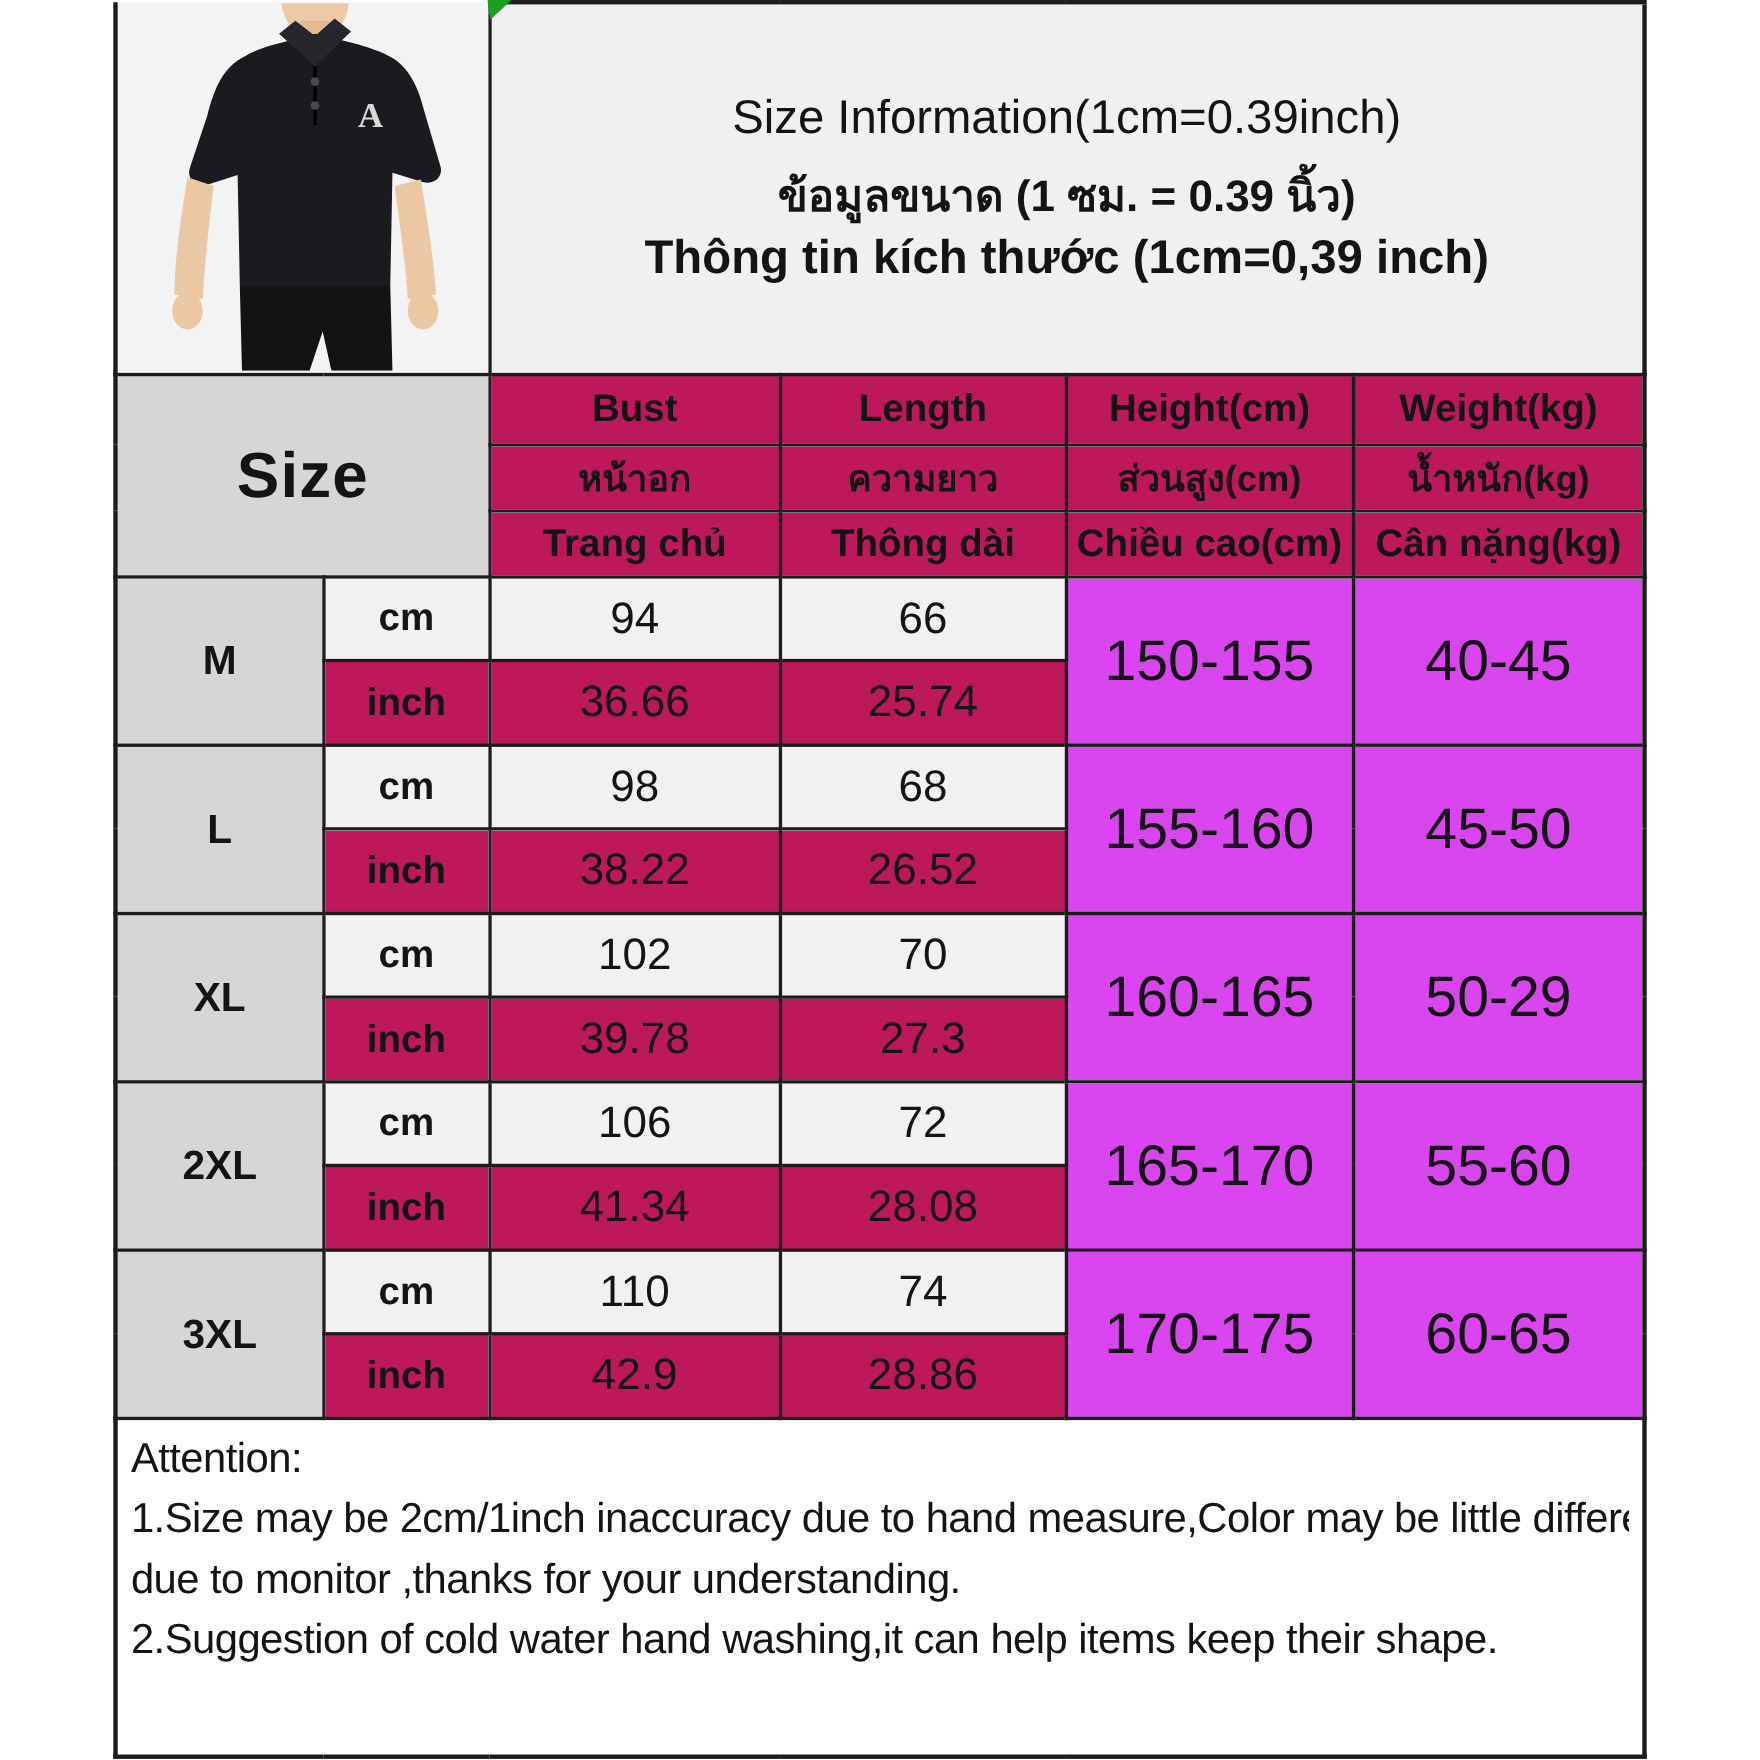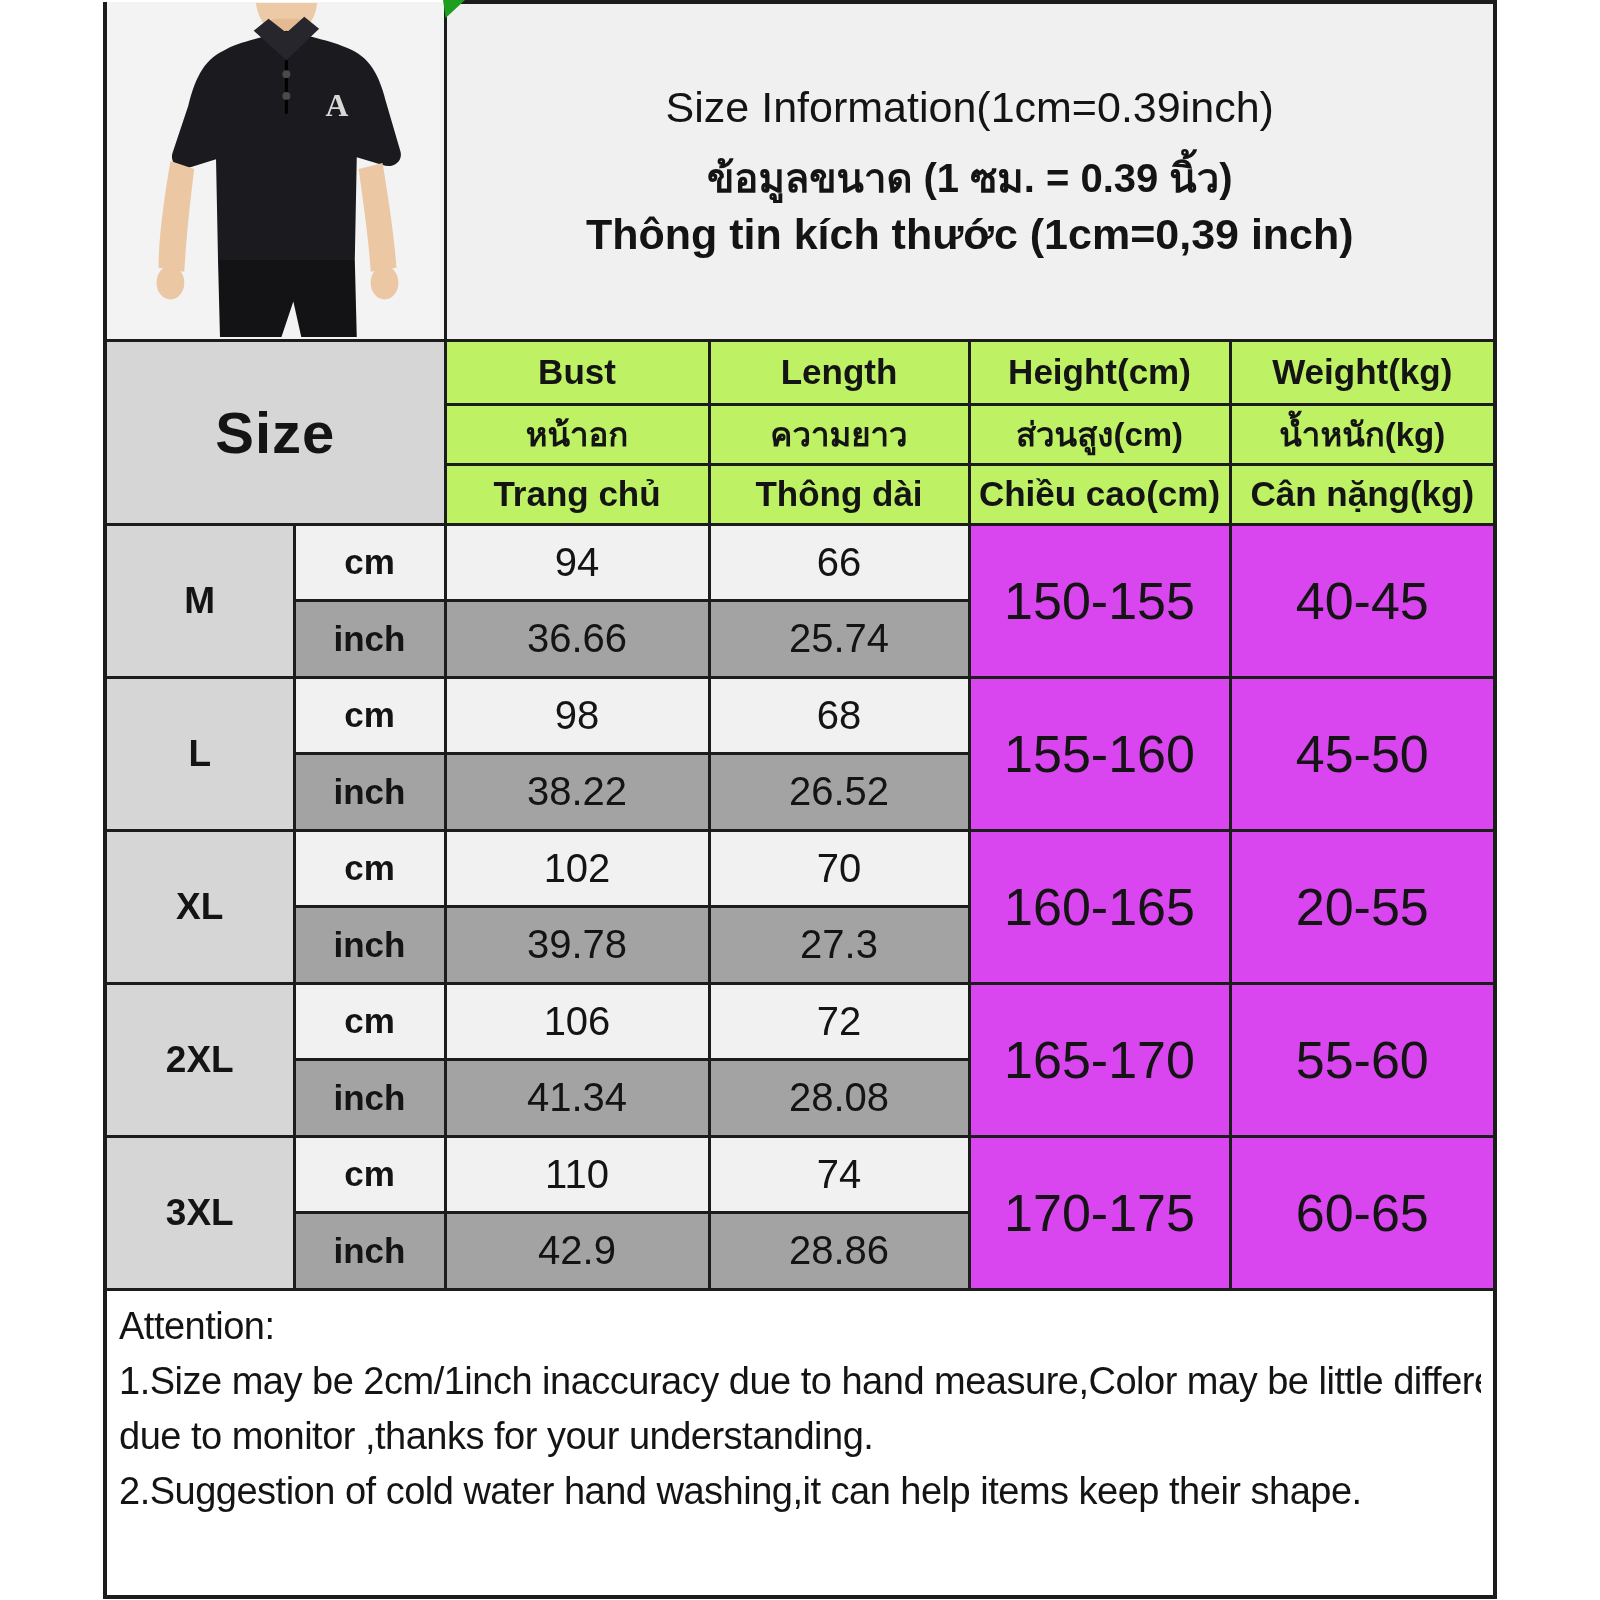--- a/index.html
+++ b/index.html
@@ -12,29 +12,29 @@
 
   td.photo{border-top:none;background:#f3f3f3;}
   td.photo svg{display:block;}
 
   td.title{border-top:4px solid #1c1c1c;background:#f0f0f0;}
   .t-en{font-size:43px;font-weight:normal;}
   .t-th{font-size:40px;font-weight:bold;margin-top:14px;}
   .t-vi{font-size:43px;font-weight:bold;}
 
   td.corner{background:#d6d6d6;font-size:58px;font-weight:bold;letter-spacing:1px;}
-  .sheet th{background:#bef264;font-weight:bold;}
+  .sheet th{background:#be185d;font-weight:bold;}
   th.h-en,th.h-vi{font-size:35px;}
   th.h-th{font-size:33px;}
 
   td.size-label{background:#d6d6d6;font-weight:bold;font-size:37px;}
   td.unit{background:#f1f1f1;font-weight:bold;font-size:35px;}
   td.val{background:#f1f1f1;font-size:40px;}
   td.range{background:#d946ef;font-size:52px;}
-  tr.r-inch td.unit,tr.r-inch td.val{background:#a3a3a3;}
+  tr.r-inch td.unit,tr.r-inch td.val{background:#be185d;}
 
   td.attention{background:#ffffff;text-align:left;vertical-align:top;padding:8px 12px;}
   .att-line{font-size:38px;line-height:55px;letter-spacing:-0.5px;white-space:nowrap;overflow:hidden;}
 
   .green-marker{position:absolute;left:443px;top:0;width:22px;height:18px;background:#1e9e1e;
                 clip-path:polygon(0 0,100% 0,12% 100%);z-index:5;}
 </style>
 </head>
 <body>
 
@@ -124,21 +124,21 @@
       <td class="val">38.22</td>
       <td class="val">26.52</td>
     </tr>
 
     <tr class="r-cm" style="height:76px">
       <td class="size-label" rowspan="2">XL</td>
       <td class="unit">cm</td>
       <td class="val">102</td>
       <td class="val">70</td>
       <td class="range" rowspan="2">160-165</td>
-      <td class="range" rowspan="2">20-55</td>
+      <td class="range" rowspan="2">50-29</td>
     </tr>
     <tr class="r-inch" style="height:77px">
       <td class="unit">inch</td>
       <td class="val">39.78</td>
       <td class="val">27.3</td>
     </tr>
 
     <tr class="r-cm" style="height:76px">
       <td class="size-label" rowspan="2">2XL</td>
       <td class="unit">cm</td>

